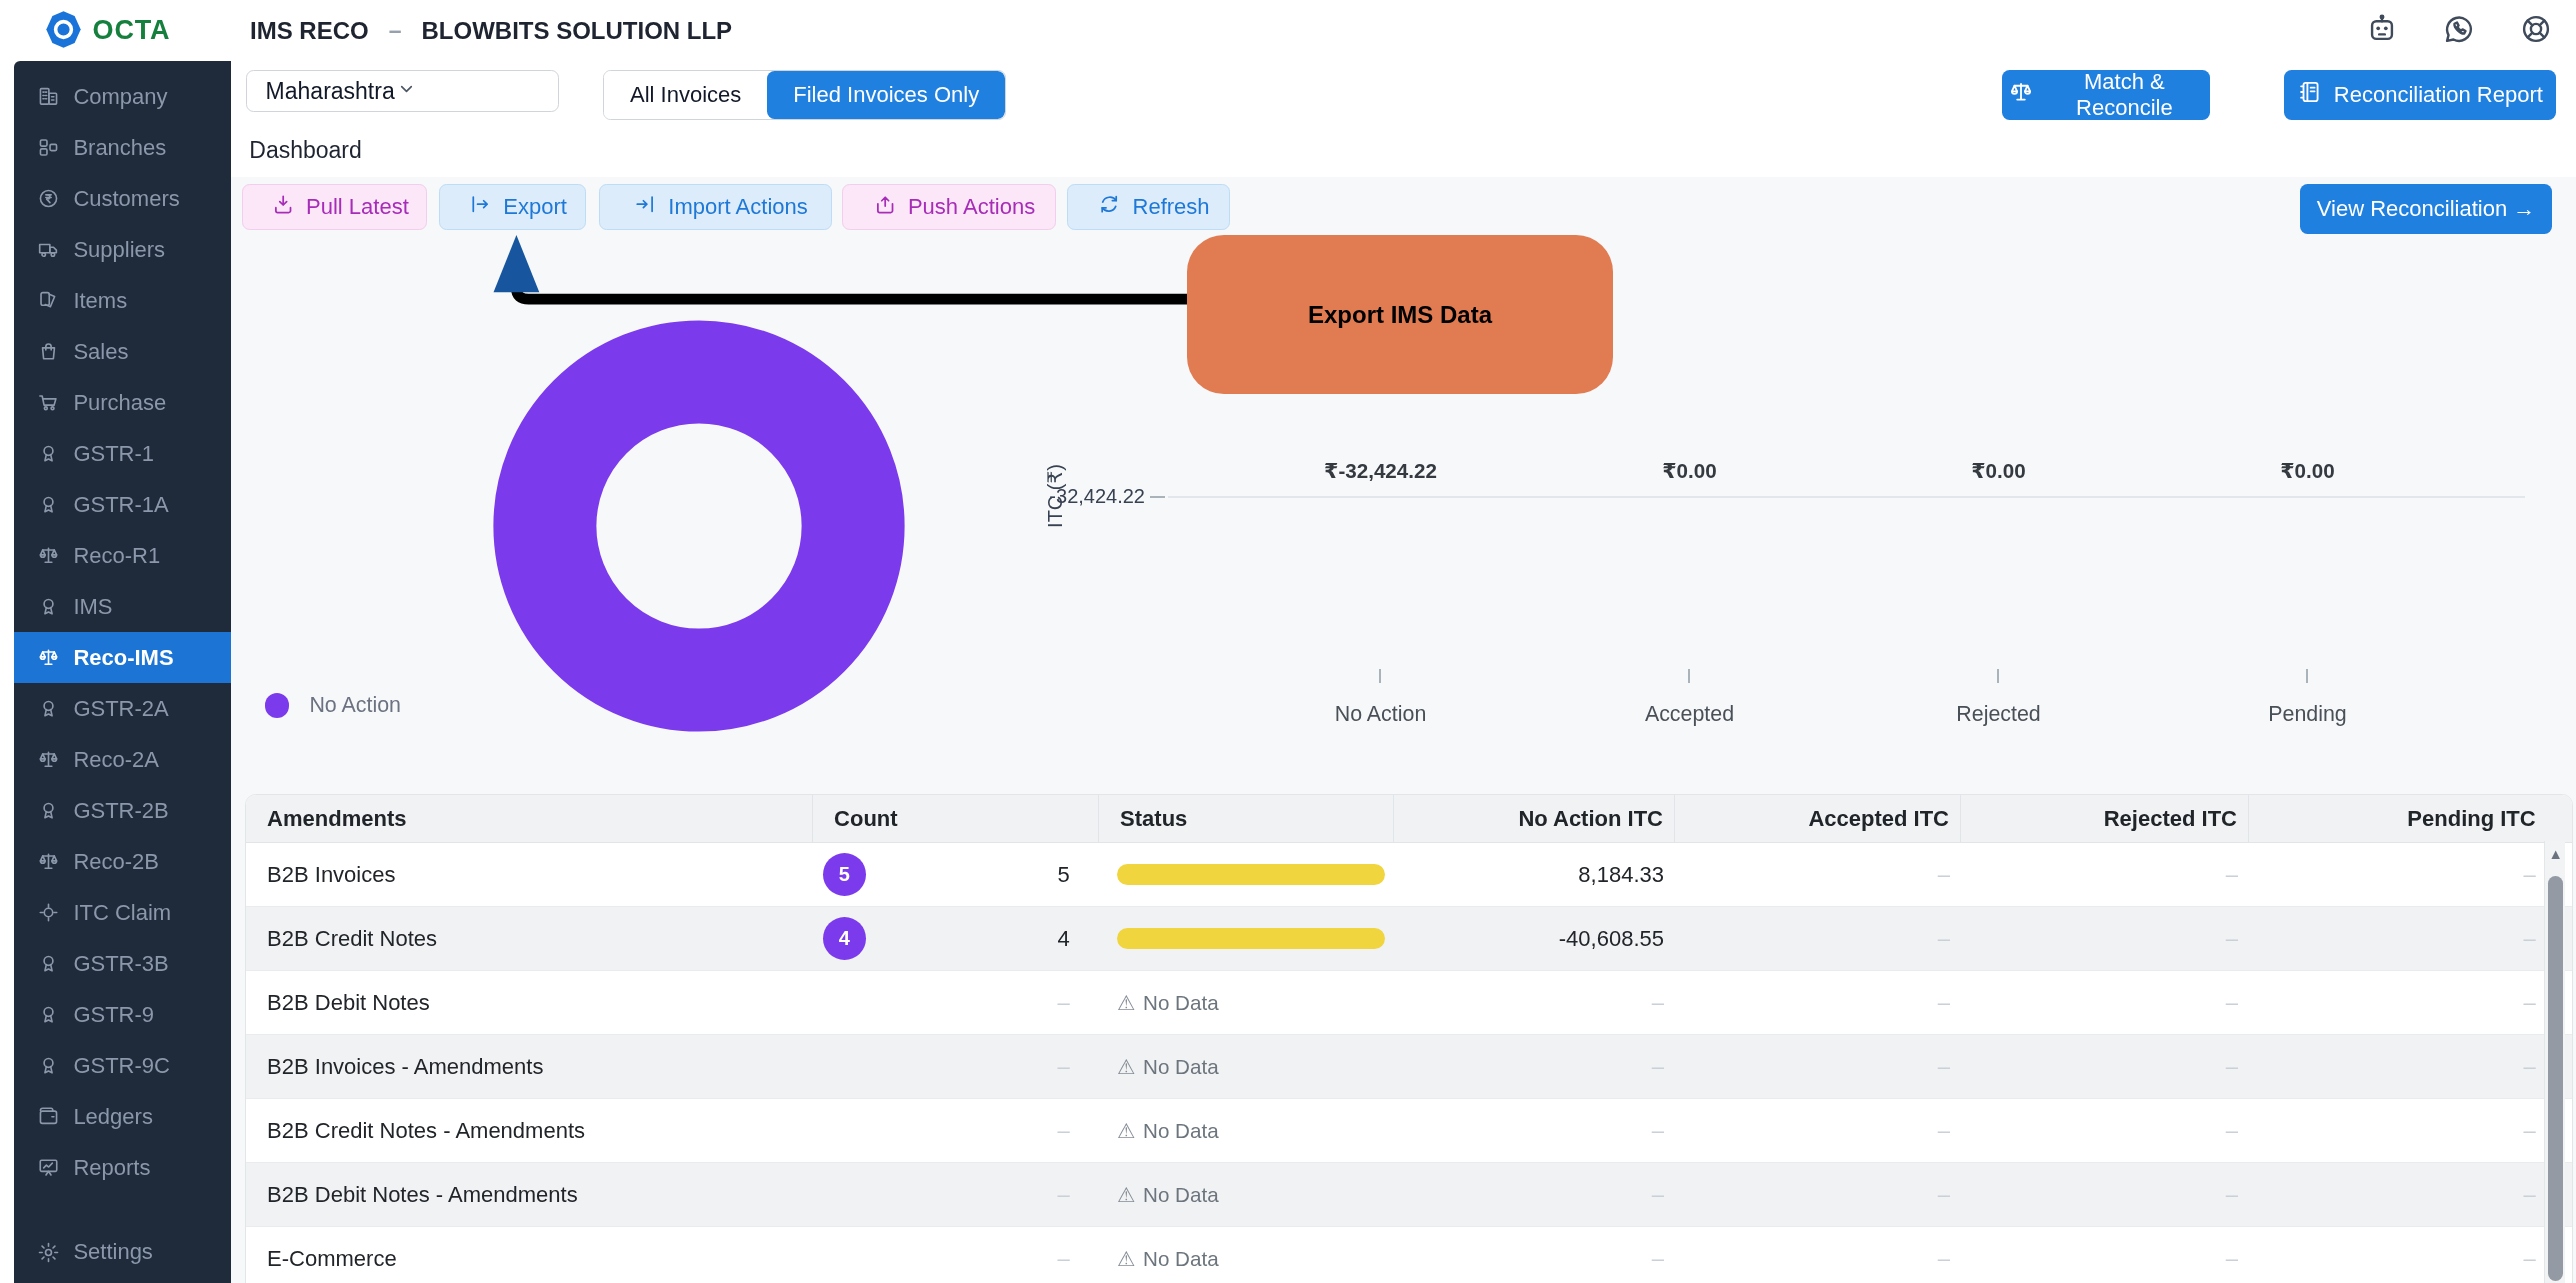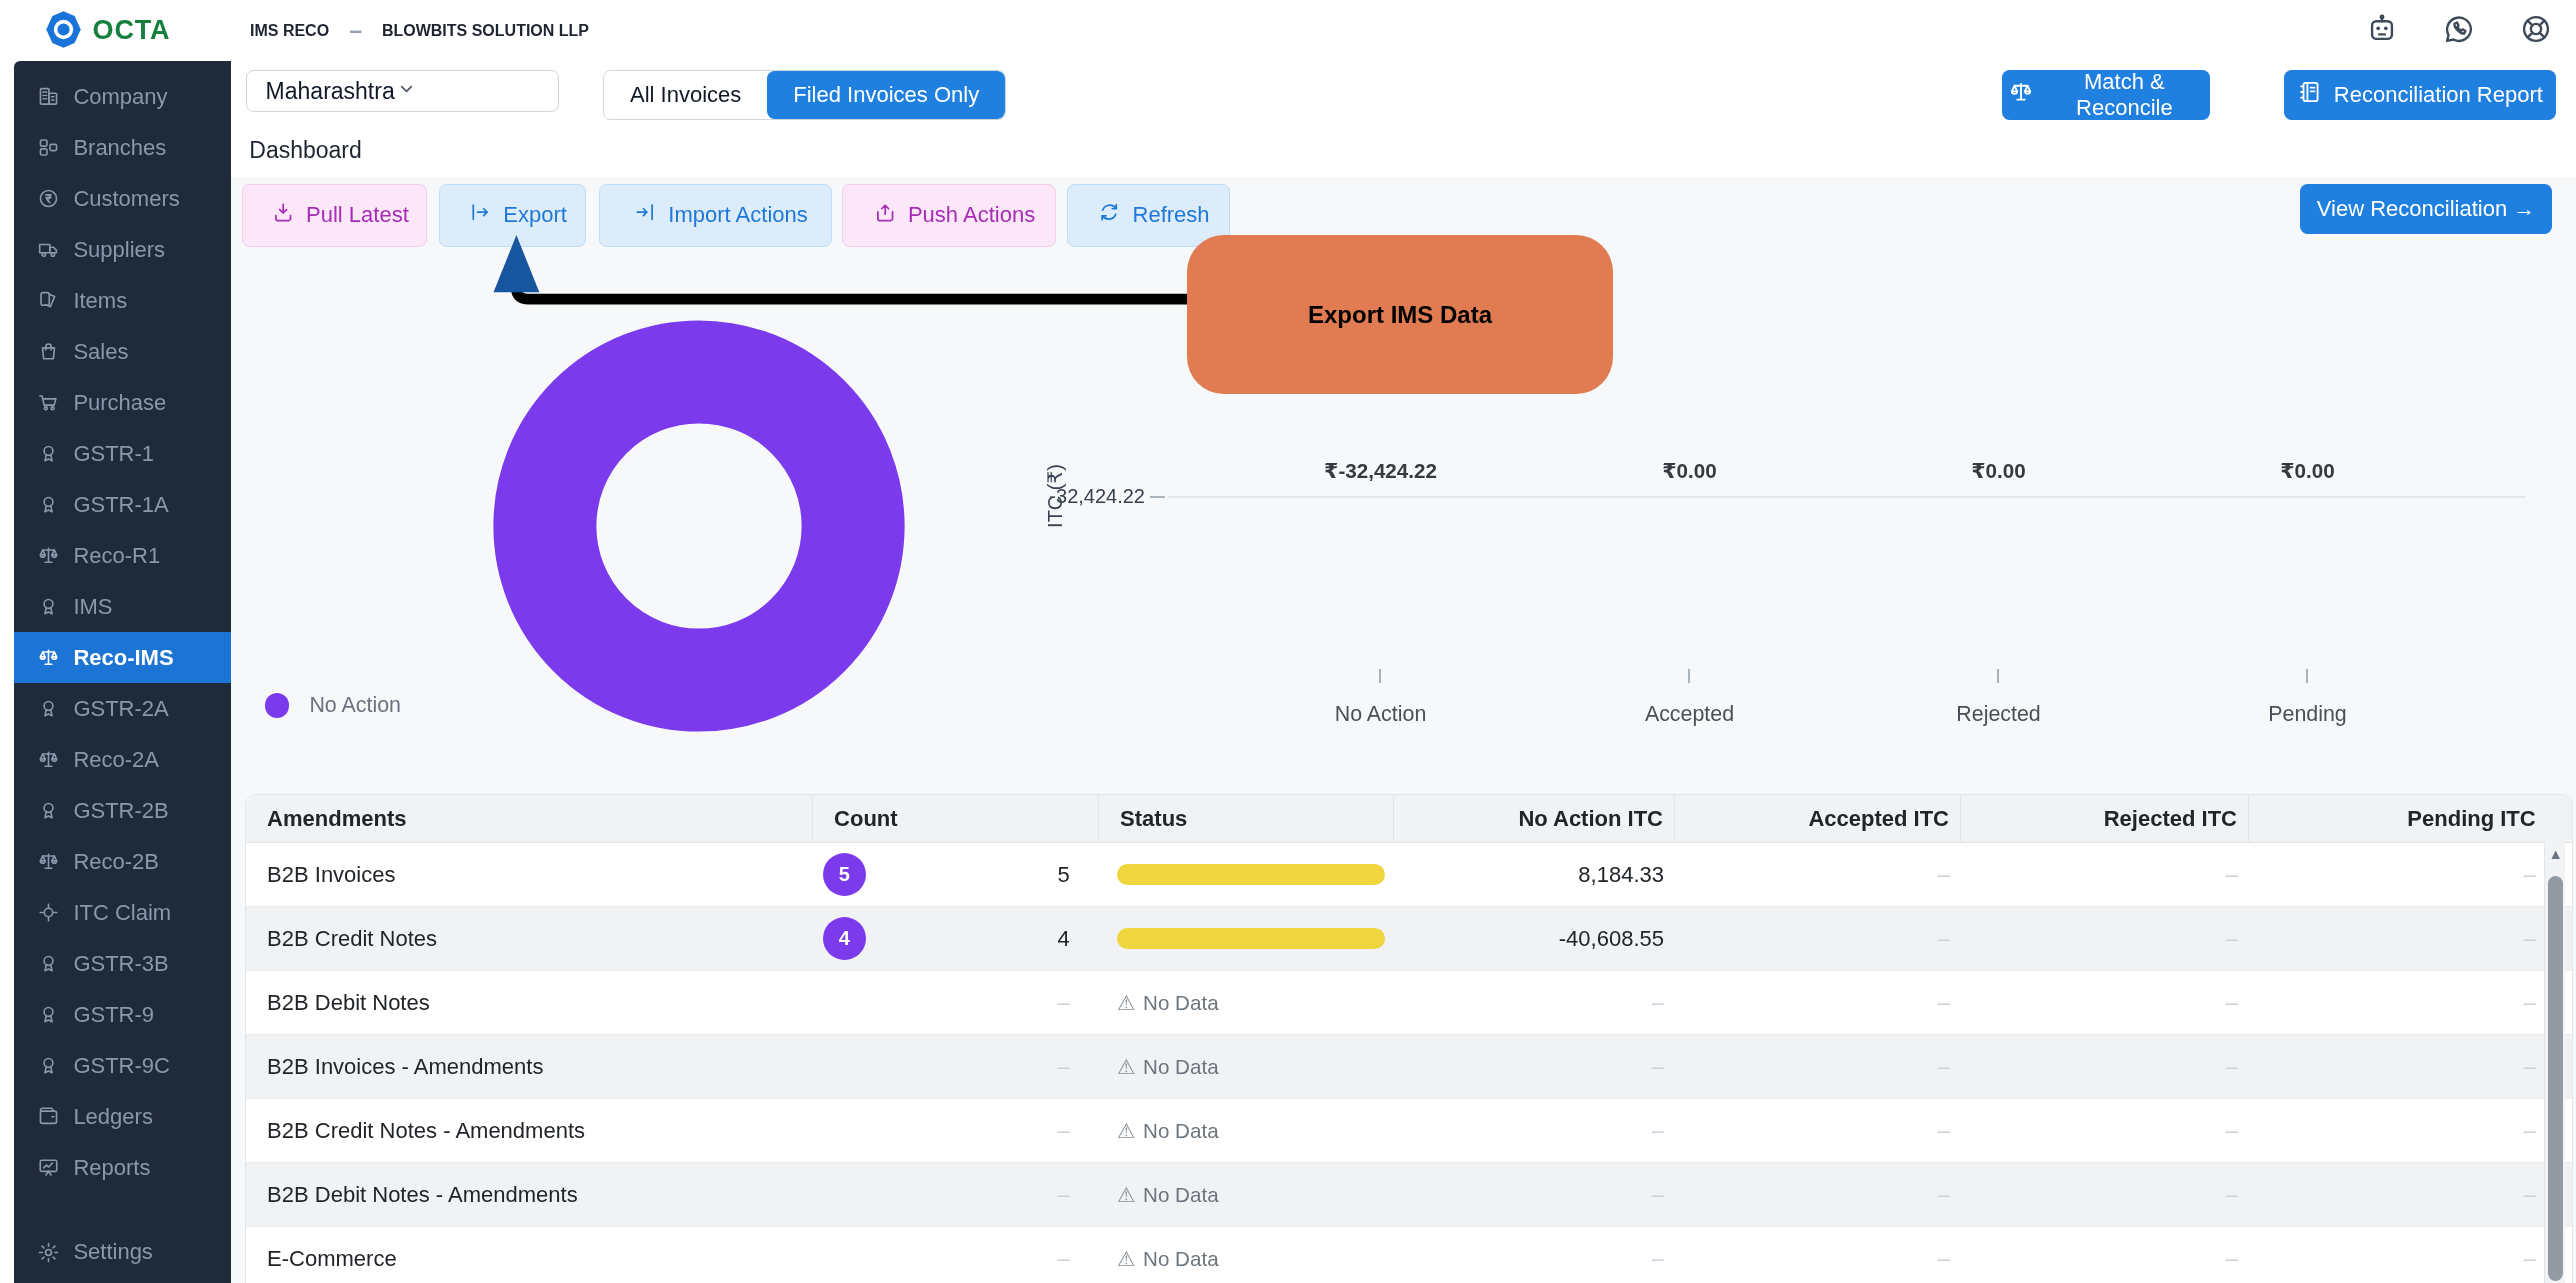--- a/index.html
+++ b/index.html
@@ -6,21 +6,21 @@
   body{width:2576px;height:1284px;background:#ffffff;font-family:"Liberation Sans","DejaVu Sans",sans-serif;color:#212529;}
   .page{position:relative;width:2576px;height:1284px;overflow:hidden;}
   .ic{flex:0 0 auto;}
 
   
   .app-header{position:absolute;left:0;top:0;width:2576px;height:61px;background:#fff;display:flex;align-items:center;}
   .brand{display:flex;align-items:center;gap:7.6px;margin-left:42px;width:191px;}
   .brand .ic{width:43px;height:43px;}
   .logo-text{font-size:27px;font-weight:800;color:#15803d;letter-spacing:0.8px;}
   .titlebar{display:flex;align-items:center;margin-left:17px;gap:20px;}
-  .titlebar .ttl{font-size:16px;font-weight:700;color:#1e2430;}
+  .titlebar .ttl{font-size:24px;font-weight:700;color:#1e2430;}
   .titlebar .dash{font-size:23px;color:#97a1ad;font-weight:700;}
   .hdr-right{position:absolute;right:23px;top:0;height:61px;display:flex;align-items:center;gap:43px;color:#3f4a5a;}
   .hdr-right .ic{width:34px;height:34px;cursor:pointer;}
   .account{display:flex;align-items:center;gap:10.7px;cursor:pointer;}
   .account .ic{width:35px;height:35px;}
   .acct-name{font-size:20.6px;font-weight:700;color:#111827;line-height:1.15;}
   .acct-email{font-size:19px;color:#4b5563;line-height:1.15;}
 
   
   .sidebar{position:absolute;left:13.7px;top:61px;bottom:0;width:257px;background:#1f2a3a;border-radius:6.1px 6.1px 0 0;display:flex;flex-direction:column;padding-top:10px;box-sizing:border-box;}
@@ -39,21 +39,21 @@
   .seg.off{background:#ffffff;color:#111827;}
   .seg.on{background:#2080e0;color:#ffffff;border-radius:7.6px;}
   .tb-btn{position:absolute;top:9.2px;height:50px;border:none;border-radius:7.6px;background:#2080e0;color:#fff;font-size:22px;font-weight:500;display:flex;align-items:center;justify-content:center;gap:10.7px;cursor:pointer;font-family:inherit;}
   .tb-btn .ic{width:26px;height:26px;}
   .btn-match{left:1771px;width:208px;}
   .btn-report{left:2053px;width:272px;}
   .breadcrumb{position:absolute;left:18.3px;top:76px;font-size:23px;color:#1e2430;}
 
   
   .content{position:absolute;left:231px;top:177px;right:0;bottom:0;background:#f7f8f9;overflow:hidden;}
-  .actions-row .act{position:absolute;top:6.9px;height:63px;border-radius:7.6px;display:flex;align-items:center;justify-content:center;gap:10.7px;font-size:22px;font-weight:500;cursor:pointer;box-sizing:border-box;border:1.5px solid transparent;font-family:inherit;background:none;padding-left:16px;}
+  .actions-row .act{position:absolute;top:6.9px;height:46px;border-radius:7.6px;display:flex;align-items:center;justify-content:center;gap:10.7px;font-size:22px;font-weight:500;cursor:pointer;box-sizing:border-box;border:1.5px solid transparent;font-family:inherit;background:none;padding-left:16px;}
   .act .ic{width:24.4px;height:24.4px;}
   .act.pink{background:#fbe7f8;border-color:#f2cdec;color:#a72cb8;}
   .act.blue{background:#ddecfb;border-color:#bcdcf7;color:#1e78d7;}
   .act-pull{left:11.4px;width:185px;}
   .act-export{left:208px;width:147px;}
   .act-import{left:368px;width:233px;}
   .act-push{left:611px;width:214px;}
   .act-refresh{left:836px;width:163px;}
   .view-reco{position:absolute;top:6.9px;left:2069px;width:252px;height:50px;background:#2080e0;color:#fff;font-size:22px;border:none;border-radius:7.6px;cursor:pointer;font-family:inherit;}
 

